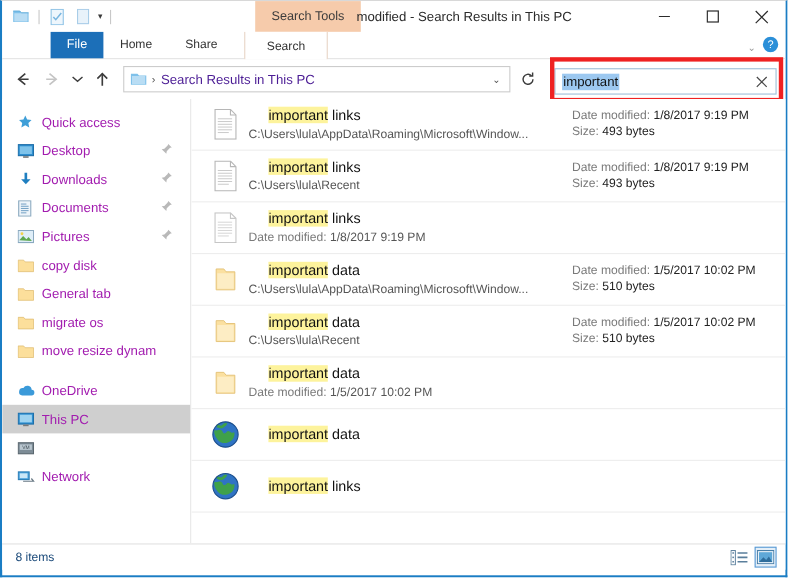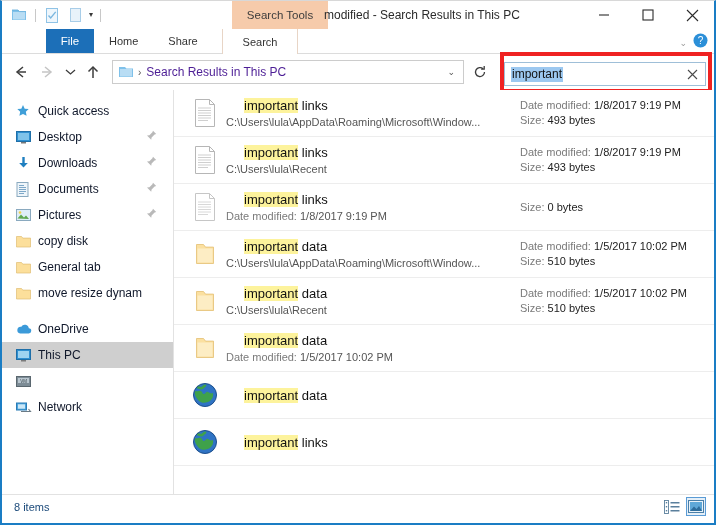--- a/index.html
+++ b/index.html
@@ -163,21 +163,21 @@
     padding-top: 8px;
     overflow: hidden;
   }
   .nav-item {
     height: 26px;
     display: flex;
     align-items: center;
     padding-left: 14px;
     position: relative;
     font-size: 12px;
-    color: #0f172a;
+    color: #a21caf;
     white-space: nowrap;
   }
   .nav-item.indent { }
   .nav-item.selected { background: #cfcfcf; }
   .nav-ico { width: 20px; display: flex; align-items: center; justify-content: flex-start; flex: 0 0 20px; }
   .nav-label { padding-left: 2px; }
   .nav-pin { position: absolute; right: 16px; top: 6px; }
   .nav-gap { height: 10px; }
 
   
@@ -446,20 +446,28 @@
 
       <div class="nav-item indent">
         <span class="nav-ico">
           <svg width="15" height="13" viewBox="0 0 15 13">
               <path d="M0.5 1.5h5l1.3 1.6H14.5V12H0.5z" fill="#fcdf9b" stroke="#e0bd72" stroke-width="0.7"></path>
             </svg>
         </span>
         <span class="nav-label">General tab</span>
       </div>
 
+      <div class="nav-item indent">
+        <span class="nav-ico">
+          <svg width="15" height="13" viewBox="0 0 15 13">
+              <path d="M0.5 1.5h5l1.3 1.6H14.5V12H0.5z" fill="#fcdf9b" stroke="#e0bd72" stroke-width="0.7"></path>
+            </svg>
+        </span>
+        <span class="nav-label">migrate os</span>
+      </div>
 
       <div class="nav-item indent">
         <span class="nav-ico">
           <svg width="15" height="13" viewBox="0 0 15 13">
               <path d="M0.5 1.5h5l1.3 1.6H14.5V12H0.5z" fill="#fcdf9b" stroke="#e0bd72" stroke-width="0.7"></path>
             </svg>
         </span>
         <span class="nav-label">move resize dynam</span>
       </div>
 
@@ -550,23 +558,20 @@
         <span class="row-ico">
           <svg width="24" height="28" viewBox="0 0 24 28">
               <path d="M2.5 0.5h14L21.5 5.5V27.5H2.5z" fill="#fff" stroke="#c6c6c6"></path>
               <path d="M16.5 0.5V5.5h5" fill="none" stroke="#c6c6c6"></path>
               <path d="M5 9h13M5 11.5h13M5 14h13M5 16.5h13M5 19h13M5 21.5h10" stroke="#d4d4d4" stroke-width="0.9"></path>
             </svg>
         </span>
         <span class="row-main">
           <span class="row-title"><span class="hl">important</span><span> links</span></span>
           <div class="row-sub"><span class="lbl">Date modified:</span> <span>1/8/2017 9:19 PM</span></div>
-        </span>
-        <span class="row-meta">
-          <div class="meta-line"><span class="lbl">Size:</span> <span>0 bytes</span></div>
         </span>
       </div>
 
       <div class="row">
         <span class="row-ico">
           <svg width="26" height="24" viewBox="0 0 26 24">
               <path d="M4.5 2.5h7l2 2.6H21.5V21.5H4.5z" fill="#fbe0a0" stroke="#e3bf72" stroke-width="0.8"></path>
               <path d="M5.5 6.5h15V20.5h-15z" fill="#fdedc4"></path>
             </svg>
         </span>

